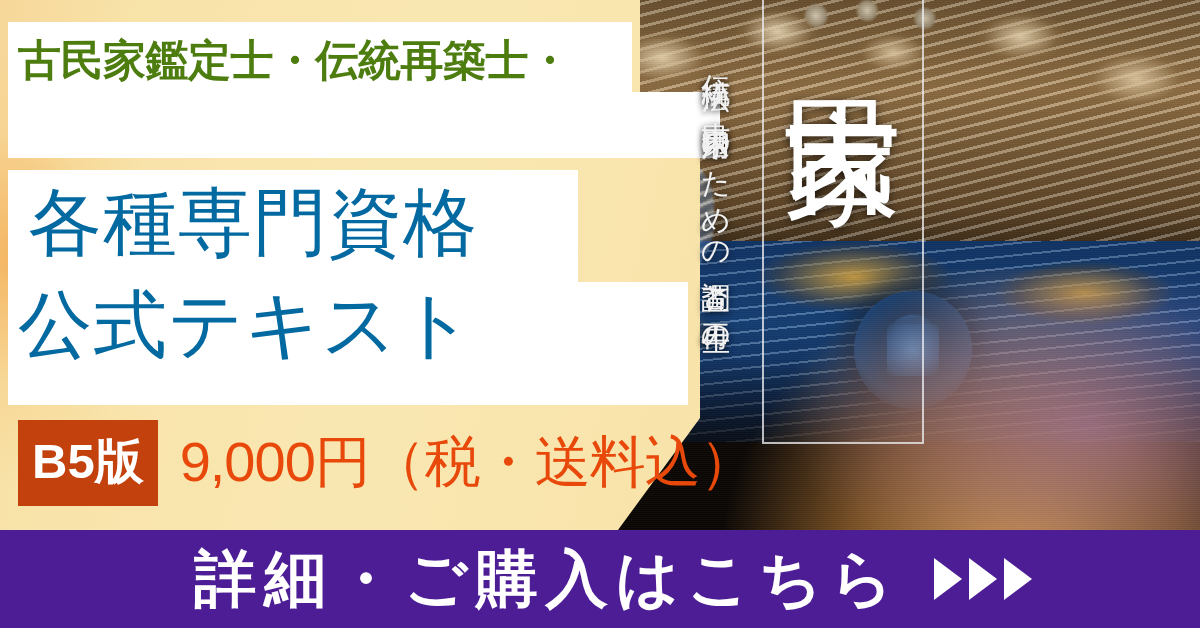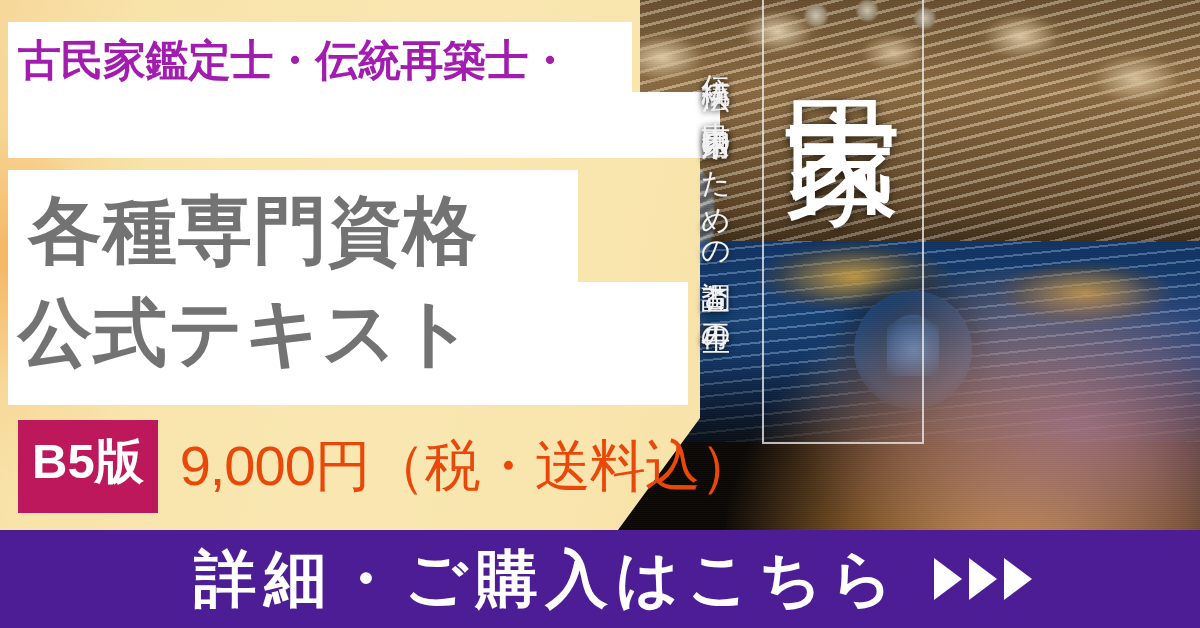--- a/index.html
+++ b/index.html
@@ -137,50 +137,50 @@
     position:absolute;left:8px;top:170px;width:680px;height:235px;
     background:#ffffff;
     clip-path:polygon(0 0, 570px 0, 570px 112px, 680px 112px, 680px 235px, 0 235px);
     z-index:4;
   }
 
   
   .line-cert{
     position:absolute;left:18px;top:32px;width:710px;
     z-index:5;
-    color:#a21caf;
+    color:#4d7c0f;
     font-size:43px;line-height:1.33;
     font-weight:700;
     letter-spacing:-0.5px;
     white-space:nowrap;
   }
   .line-cert span{display:block;}
 
   .head-main{
-    position:absolute;left:18px;top:180px;width:680px;
+    position:absolute;left:18px;top:172px;width:680px;
     z-index:5;
-    color:#737373;
+    color:#0369a1;
     font-size:74px;line-height:1.38;
-    font-weight:700;
+    font-weight:400;
     letter-spacing:1px;
     white-space:nowrap;
   }
   .head-main .l1{display:block;text-align:left;padding-left:10px;}
   .head-main .l2{display:block;padding-right:20px;}
 
   .price-row{
     position:absolute;left:18px;top:420px;
     z-index:5;
     display:flex;align-items:center;gap:22px;
   }
   .badge{
-    background:#be185d;color:#ffffff;
+    background:#c2410c;color:#ffffff;
     font-size:49px;font-weight:700;
     line-height:1;
-    padding:17px 14px 27px;
+    padding:17px 14px 20px;
     letter-spacing:0px;
     white-space:nowrap;
   }
   .price-text{
     color:#E8490B;
     font-size:56px;font-weight:400;
     letter-spacing:-1px;
     white-space:nowrap;
   }
 

